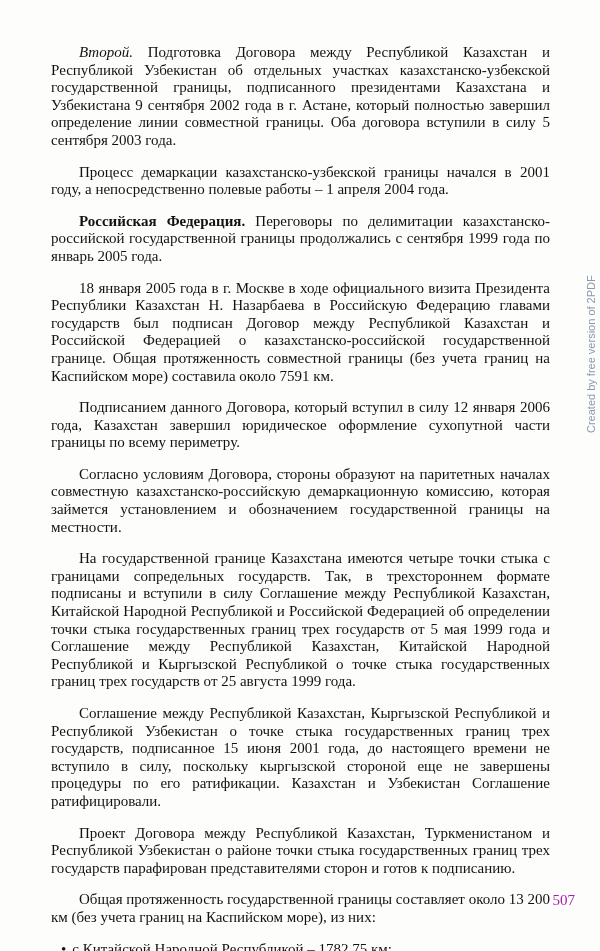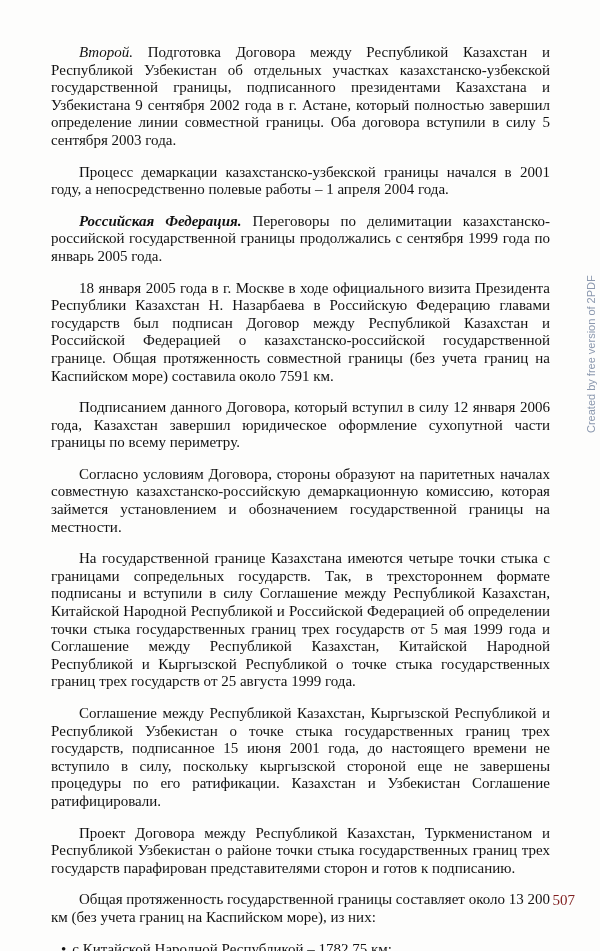--- a/index.html
+++ b/index.html
@@ -24,40 +24,40 @@
     width: 527px;
     font-size: 15px;
     line-height: 17.6px;
     text-align: justify;
   }
   .para {
     margin: 14px;
     text-indent: 28px;
   }
   .lead-italic { font-style: italic; }
-  .lead-bold { font-weight: bold; font-style: italic; }
+  .lead-bold { font-weight: bold; }
   .bullet-list {
     margin: 0;
     padding: 0;
     list-style: none;
   }
   .bullet-item {
     margin: 0 0 0 24px;
     text-indent: 0;
   }
   .bullet-marker {
     display: inline-block;
     margin-right: 6px;
   }
   .page-number {
     position: absolute;
     right: 25px;
     bottom: 42px;
     font-size: 15px;
-    color: #7f1d1d;
+    color: #a21caf;
   }
   .watermark {
     position: absolute;
     top: 183px;
     right: 3px;
     height: 250px;
     writing-mode: vertical-rl;
     transform: rotate(180deg);
     font-family: "Liberation Sans", "DejaVu Sans", sans-serif;
     font-size: 11px;

